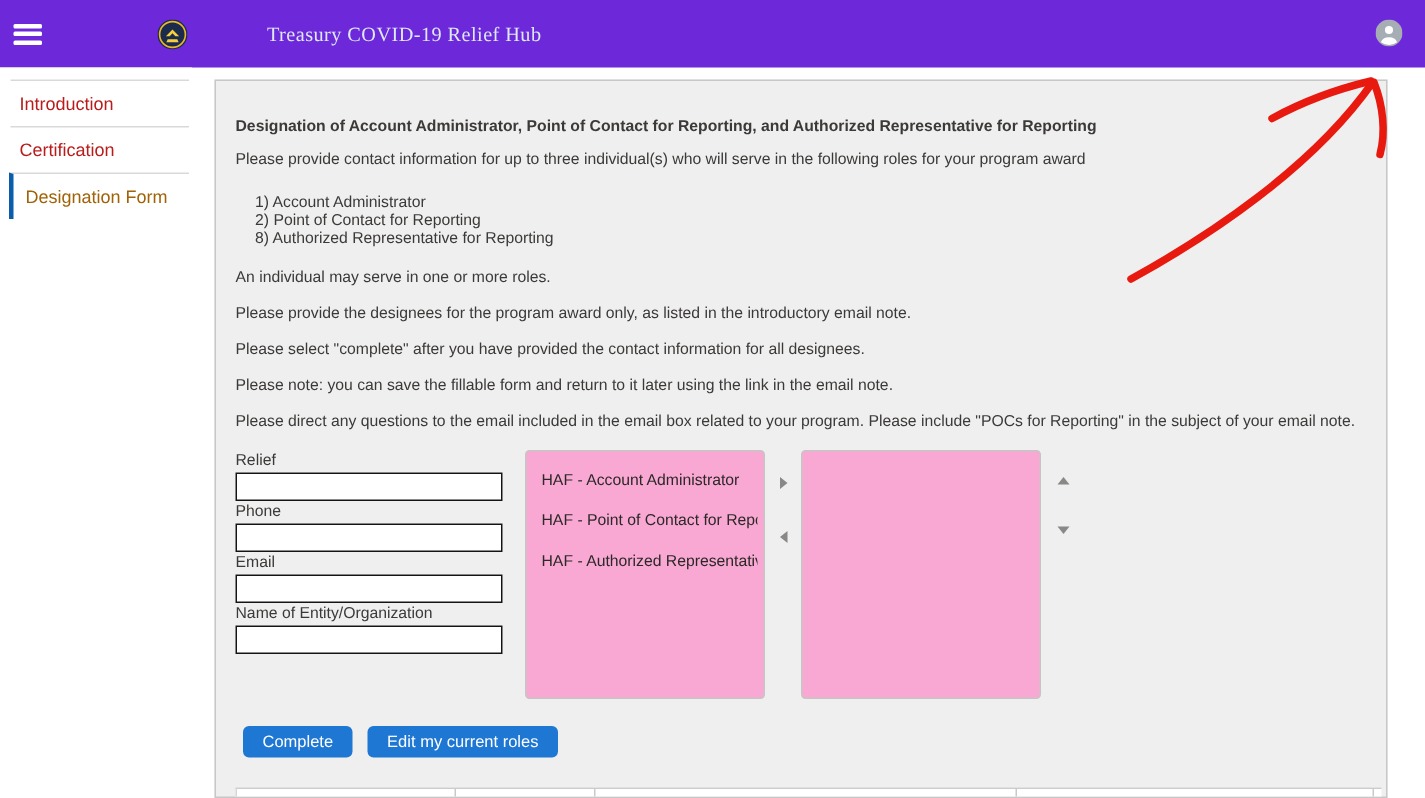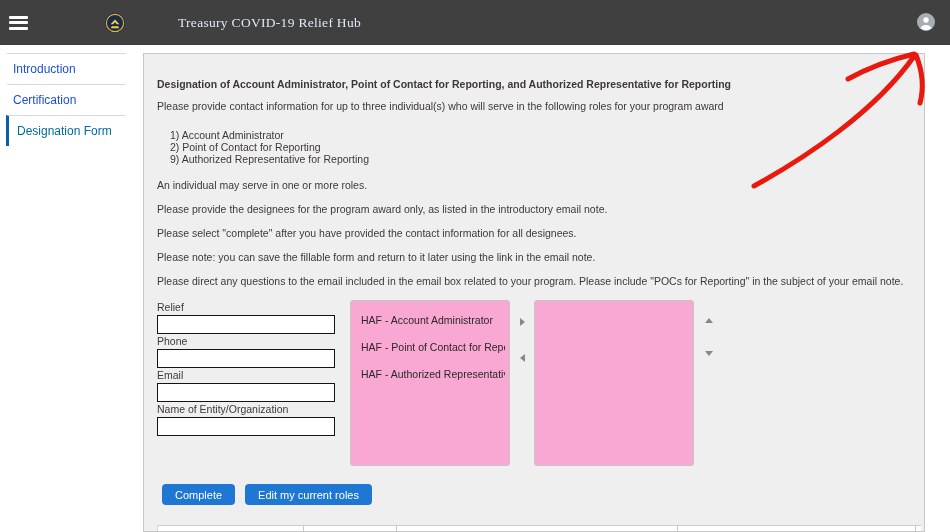--- a/index.html
+++ b/index.html
@@ -8,41 +8,41 @@
     font-family: "Liberation Sans", sans-serif;
     background: #ffffff;
     position: relative;
     overflow: hidden;
     color: #3c3a38;
   }
 
   
   #header {
     position: absolute; left: 0; top: 0; width: 950px; height: 45px;
-    background: #404040; display: flex; align-items: center; gap: 44px;
+    background: #6d28d9; display: flex; align-items: center; gap: 44px;
   }
   .hamburger { width: 19px; height: 14px; margin-left: 9px; display: flex;
     flex-direction: column; justify-content: space-between; cursor: pointer; }
   .hamburger span { display: block; height: 3px; background: #ffffff; border-radius: 1px; }
   .logo-wrap { margin-left: 33px; width: 20px; height: 20px; }
   .brand-title {
     margin-left: 9px; font-family: "Liberation Serif", "DejaVu Serif", serif;
     font-size: 13.5px; color: #dde9f6; letter-spacing: 0.3px;
   }
   .user-btn { position: absolute; right: 15px; top: 13px; width: 18px; height: 18px; cursor: pointer; }
 
   
   #sidebar { position: absolute; left: 0; top: 45px; width: 128px; padding-top: 8px; background: #fff; }
   .side-item {
     margin-left: 7px; width: 119px; border-top: 1px solid #d9d9d9;
-    padding: 8px 6px; font-size: 12px; color: #1d4ed8; cursor: pointer;
+    padding: 8px 6px; font-size: 12px; color: #b91c1c; cursor: pointer;
   }
   .side-item.active {
     margin-left: 6px; width: 120px; border-left: 3px solid #0b5cab;
-    padding-left: 8px; color: #0369a1; font-weight: 400;
+    padding-left: 8px; color: #a16207; font-weight: 400;
   }
 
   
   #card {
     position: absolute; left: 143px; top: 53px; width: 782px; height: 479px;
     background: #efefef; border: 1px solid #c7c7c7; overflow: hidden;
   }
   .card-inner { position: relative; padding: 23px 14px 0 13px; font-size: 10.5px; line-height: 14px; }
   .card-title { font-weight: 700; margin-bottom: 8px; white-space: nowrap; }
   .intro-p { margin-bottom: 16px; white-space: nowrap; }
@@ -144,21 +144,21 @@
 </div>
 
 <div id="card">
   <div class="card-inner">
     <div class="card-title">Designation of Account Administrator, Point of Contact for Reporting, and Authorized Representative for Reporting</div>
     <div class="intro-p">Please provide contact information for up to three individual(s) who will serve in the following roles for your program award</div>
 
     <div class="roles-list">
       <div>1) Account Administrator</div>
       <div>2) Point of Contact for Reporting</div>
-      <div>9) Authorized Representative for Reporting</div>
+      <div>8) Authorized Representative for Reporting</div>
     </div>
 
     <div class="body-p">An individual may serve in one or more roles.</div>
     <div class="body-p">Please provide the designees for the program award only, as listed in the introductory email note.</div>
     <div class="body-p">Please select "complete" after you have provided the contact information for all designees.</div>
     <div class="body-p">Please note: you can save the fillable form and return to it later using the link in the email note.</div>
     <div class="body-p">Please direct any questions to the email included in the email box related to your program. Please include "POCs for Reporting" in the subject of your email note.</div>
 
     <div class="form-row">
 

